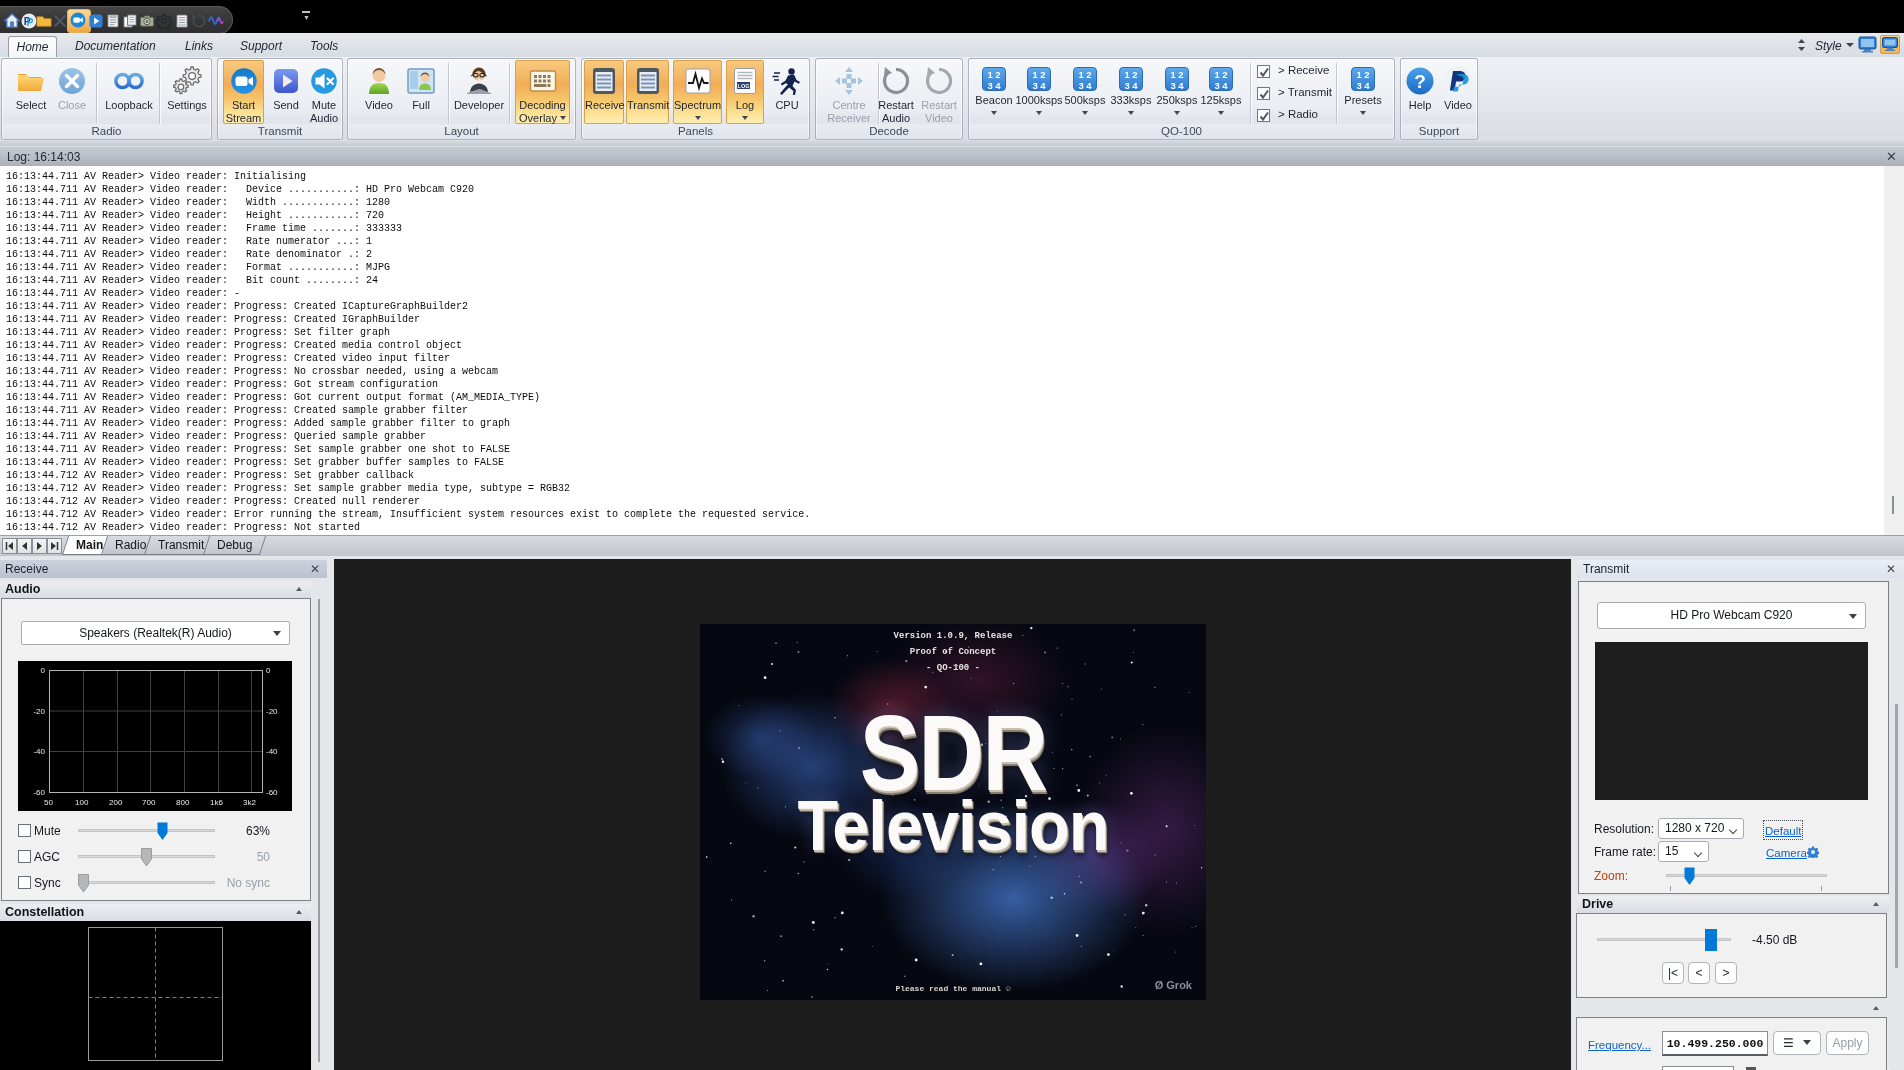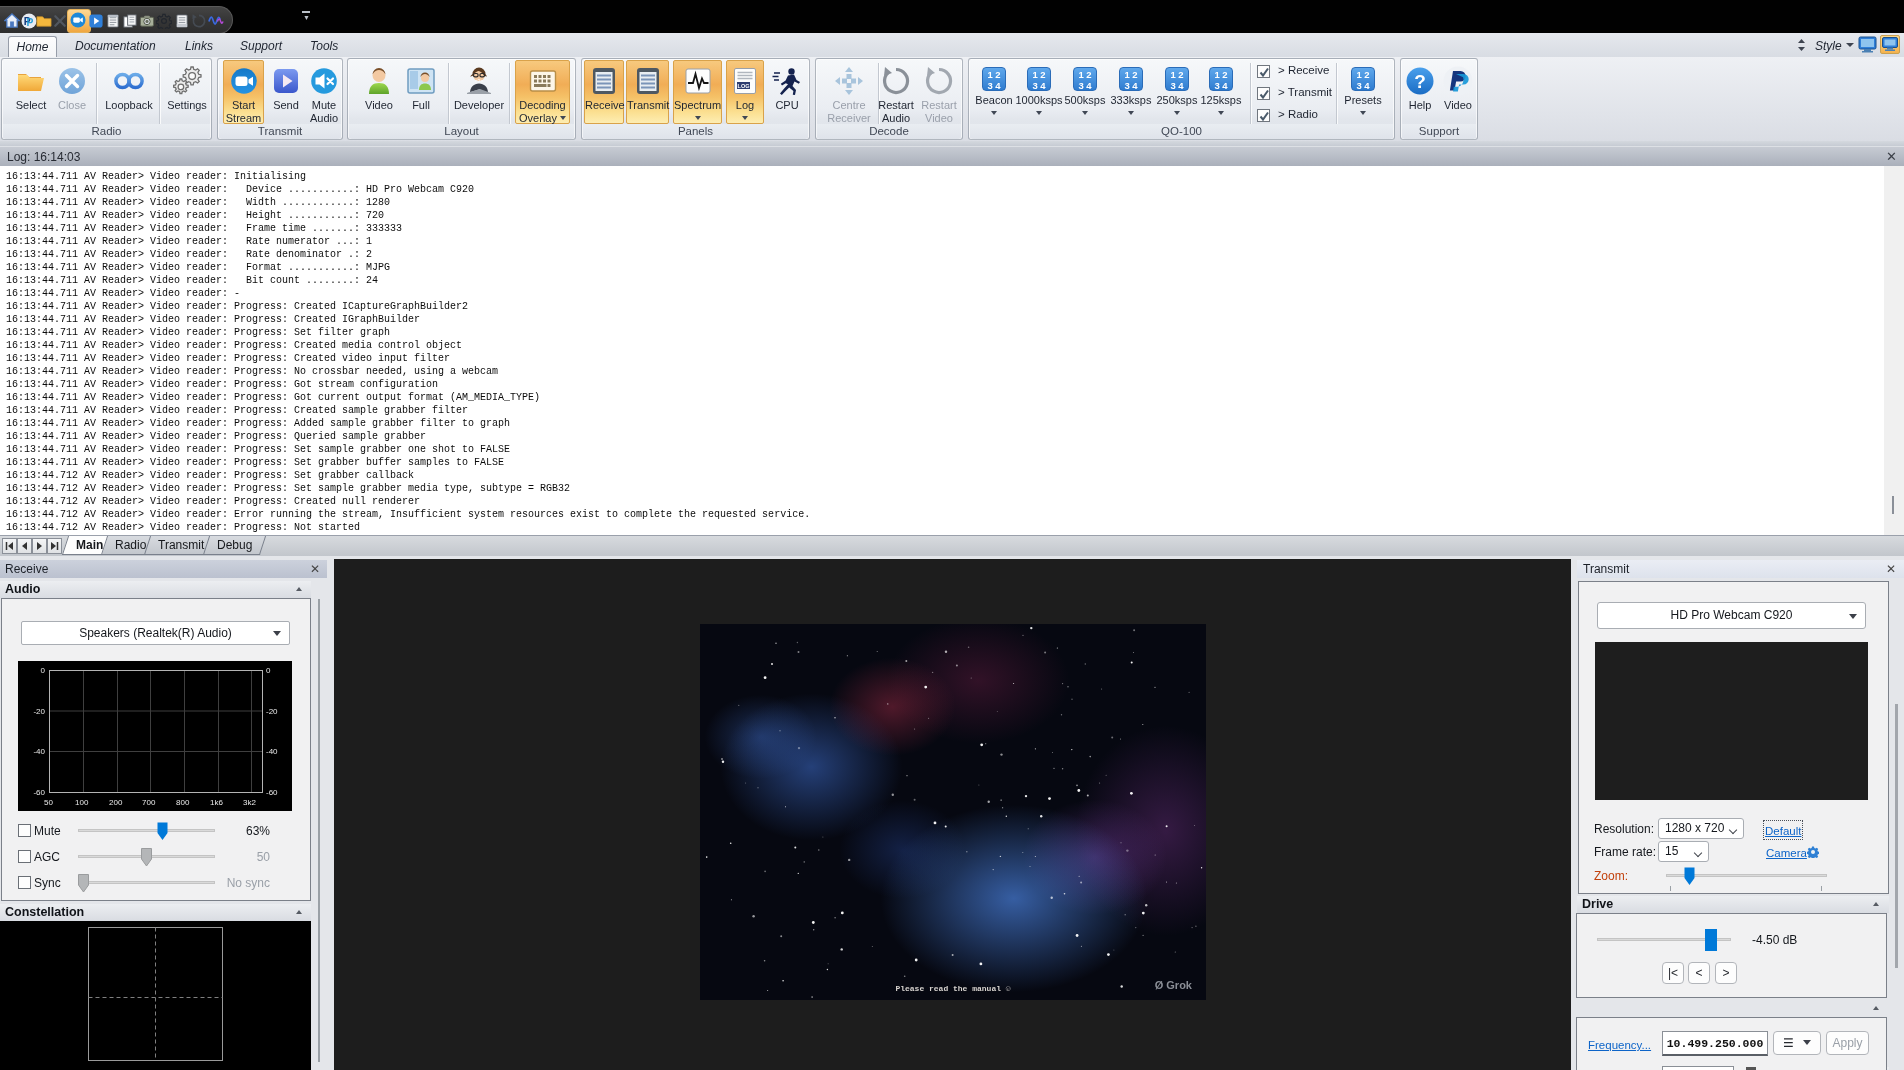--- a/index.html
+++ b/index.html
@@ -765,20 +765,29 @@
       <circle cx="235.0" cy="198.9" r="1.4" fill="#fff" opacity="0.95"></circle>
       <circle cx="281.7" cy="120.8" r="1.4" fill="#fff" opacity="0.95"></circle>
       <circle cx="378.8" cy="166.5" r="1.4" fill="#fff" opacity="0.95"></circle>
       <circle cx="408.4" cy="330.6" r="1.4" fill="#fff" opacity="0.95"></circle>
       <circle cx="216.2" cy="336.0" r="1.4" fill="#fff" opacity="0.95"></circle>
       <circle cx="225.7" cy="63.1" r="1.4" fill="#fff" opacity="0.95"></circle>
       <circle cx="431.4" cy="169.3" r="1.4" fill="#fff" opacity="0.95"></circle>
       <circle cx="377.1" cy="311.5" r="1.4" fill="#fff" opacity="0.95"></circle>
       <circle cx="142.3" cy="288.9" r="1.4" fill="#fff" opacity="0.95"></circle>
     </svg>
+<div style="position:absolute;left:0;top:0;width:506px;text-align:center;font-family:'Liberation Mono',monospace;font-weight:bold;color:#e6e2de;font-size:9px;">
+  <div style="margin-top:7px;">Version 1.0.9, Release</div>
+  <div style="margin-top:6px;">Proof of Concept</div>
+  <div style="margin-top:6px;">- QO-100 -</div>
+</div>
+<div style="position:absolute;left:0;top:75px;width:506px;text-align:center;color:#fbfaf8;font-weight:bold;">
+  <div style="font-size:108px;line-height:108px;letter-spacing:-2px;transform:scaleX(0.84);text-shadow:1px 2px 0 #cdbfae,2px 4px 1px #8d8478,3px 6px 8px rgba(0,0,0,.7),0 0 22px rgba(150,170,255,.35);">SDR</div>
+  <div style="font-size:70px;line-height:62px;margin-top:-12px;letter-spacing:-1px;transform:scaleX(0.95);text-shadow:1px 2px 0 #cdbfae,2px 3px 1px #8d8478,2px 5px 7px rgba(0,0,0,.7),0 0 18px rgba(150,170,255,.3);">Television</div>
+</div>
 <div style="position:absolute;left:0;top:360px;width:506px;text-align:center;font-family:'Liberation Mono',monospace;font-weight:bold;color:#d8d4d0;font-size:8px;">Please read the manual ☺</div>
 <div style="position:absolute;right:14px;top:355px;color:#8a8e96;font-size:11px;font-weight:bold;">Ø Grok</div>
 </div>
 
 <div class="panelhdr" style="left:1577px;top:560px;width:327px;background:linear-gradient(#eaedf4,#dde2ec);padding-left:6px;">Transmit<span class="phx" style="right:3px;">✕</span></div>
 <div class="cbox" style="left:1578px;top:581px;width:311px;height:313px;"></div>
 <div class="combo" style="left:1597px;top:602px;width:269px;height:27px;line-height:25px;text-align:center;border-radius:3px;">HD Pro Webcam C920<span class="ar"></span></div>
 <div style="position:absolute;left:1595px;top:642px;width:273px;height:158px;background:#1e1e1e;"></div>
 <div style="position:absolute;left:1594px;top:822px;font-size:12px;color:#15181d;">Resolution:</div>
 <div class="combo" style="left:1658px;top:818px;width:86px;height:21px;line-height:19px;padding-left:6px;border-radius:3px;">1280 x 720<div class="chev" style="right:5px;top:6px;"></div></div>

